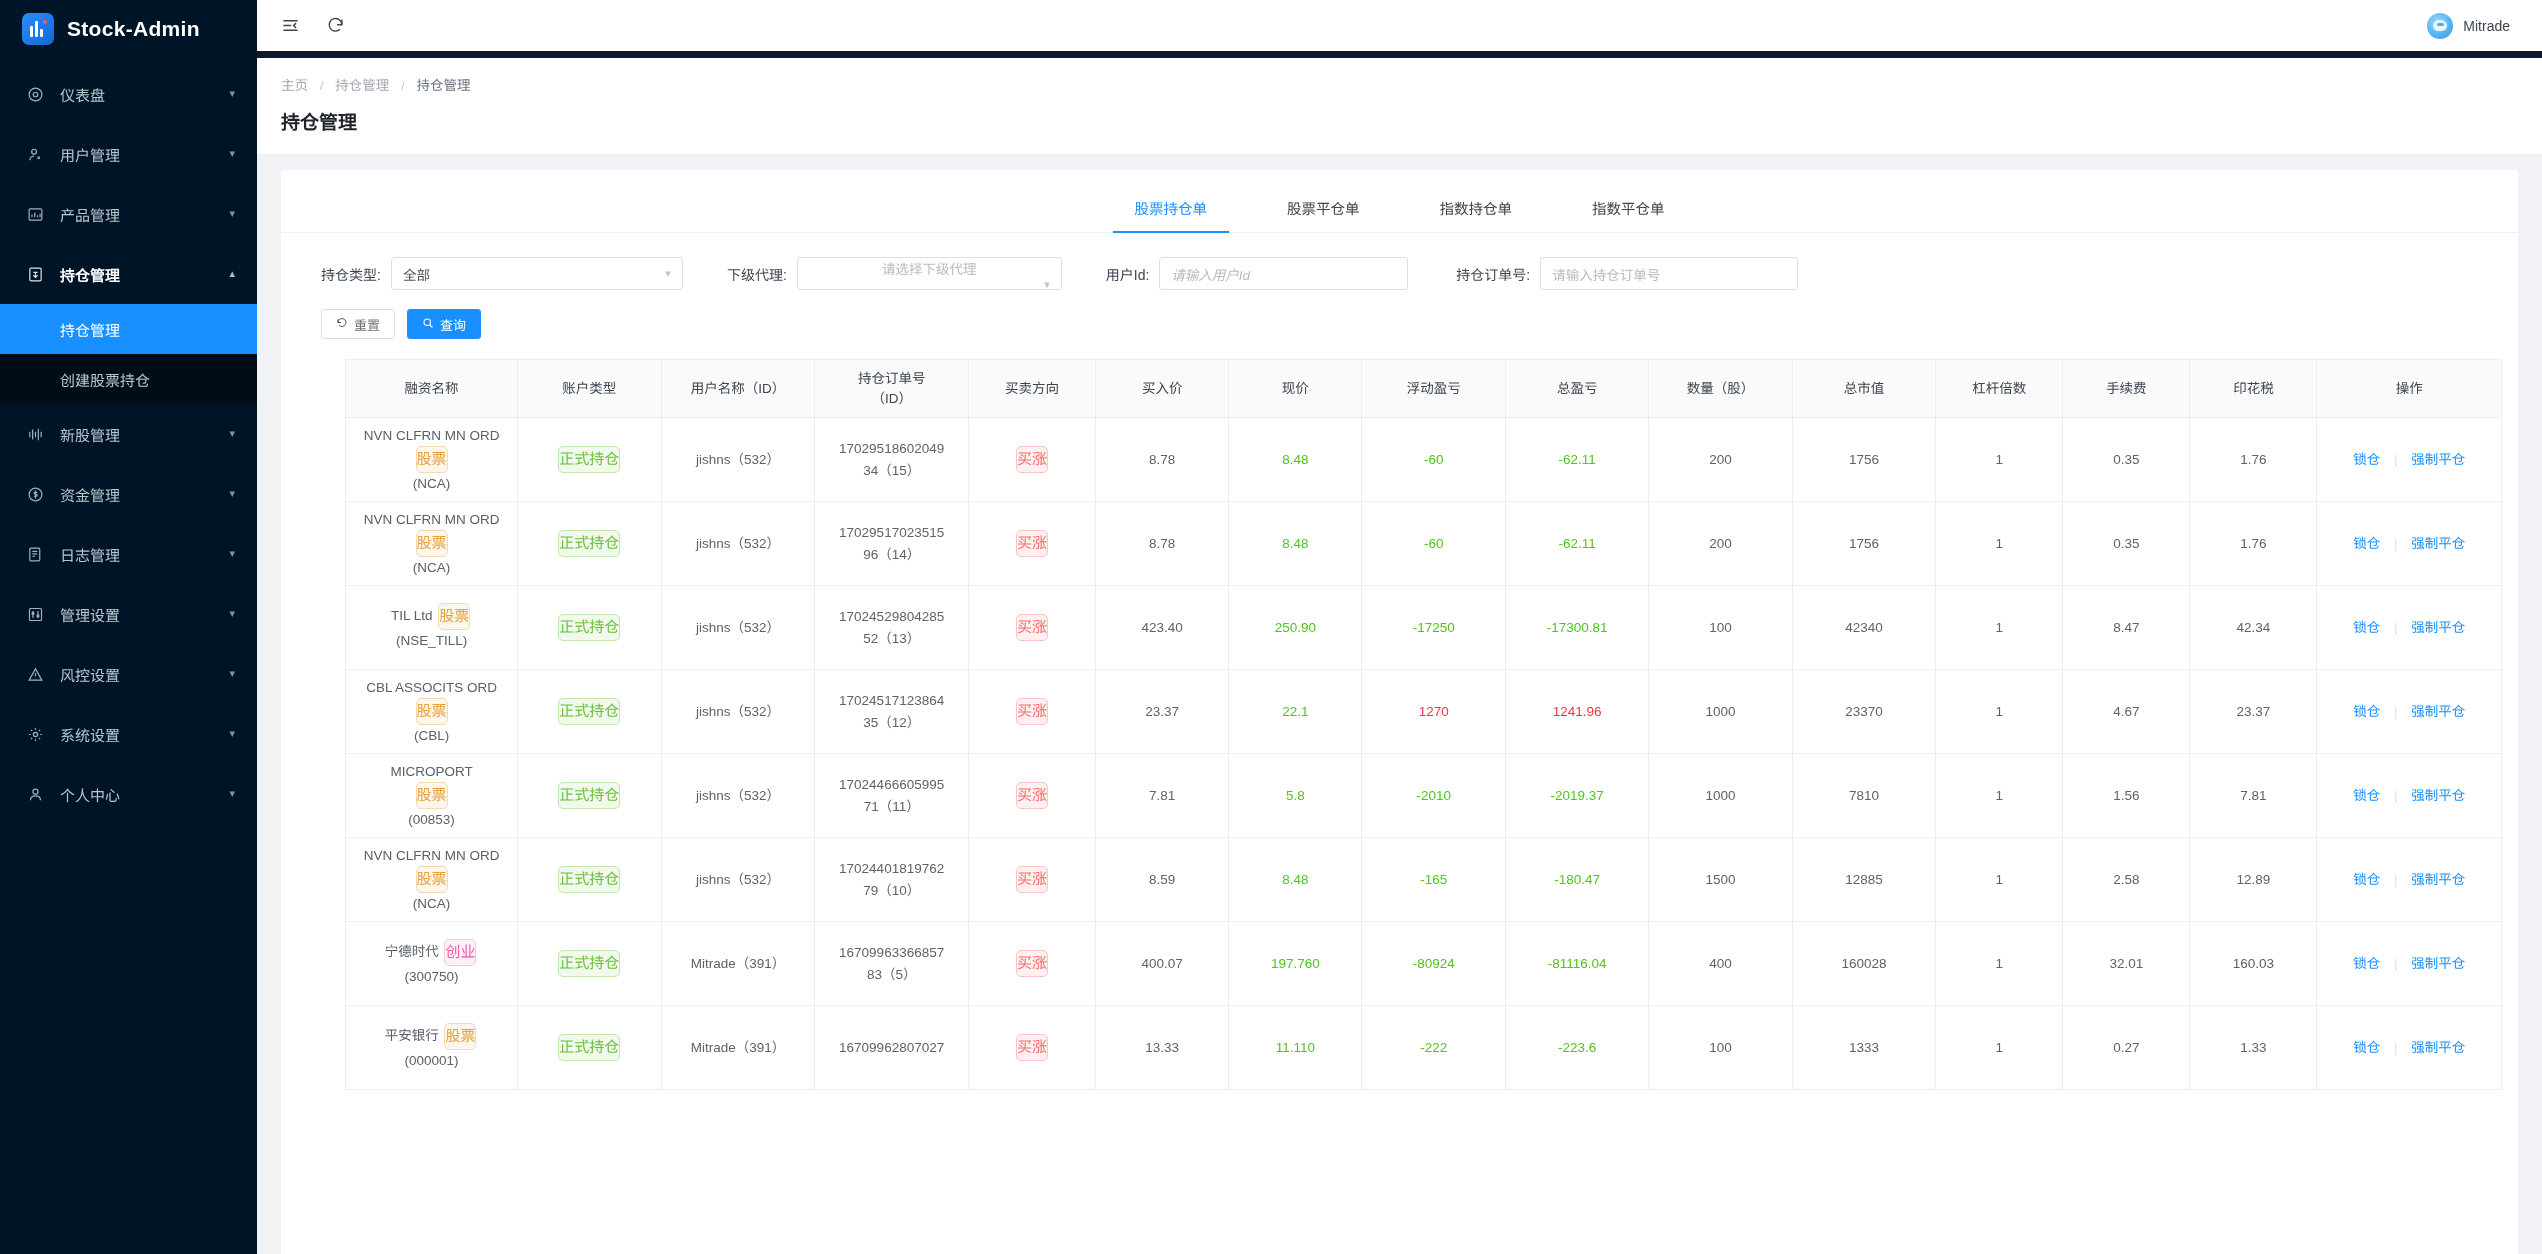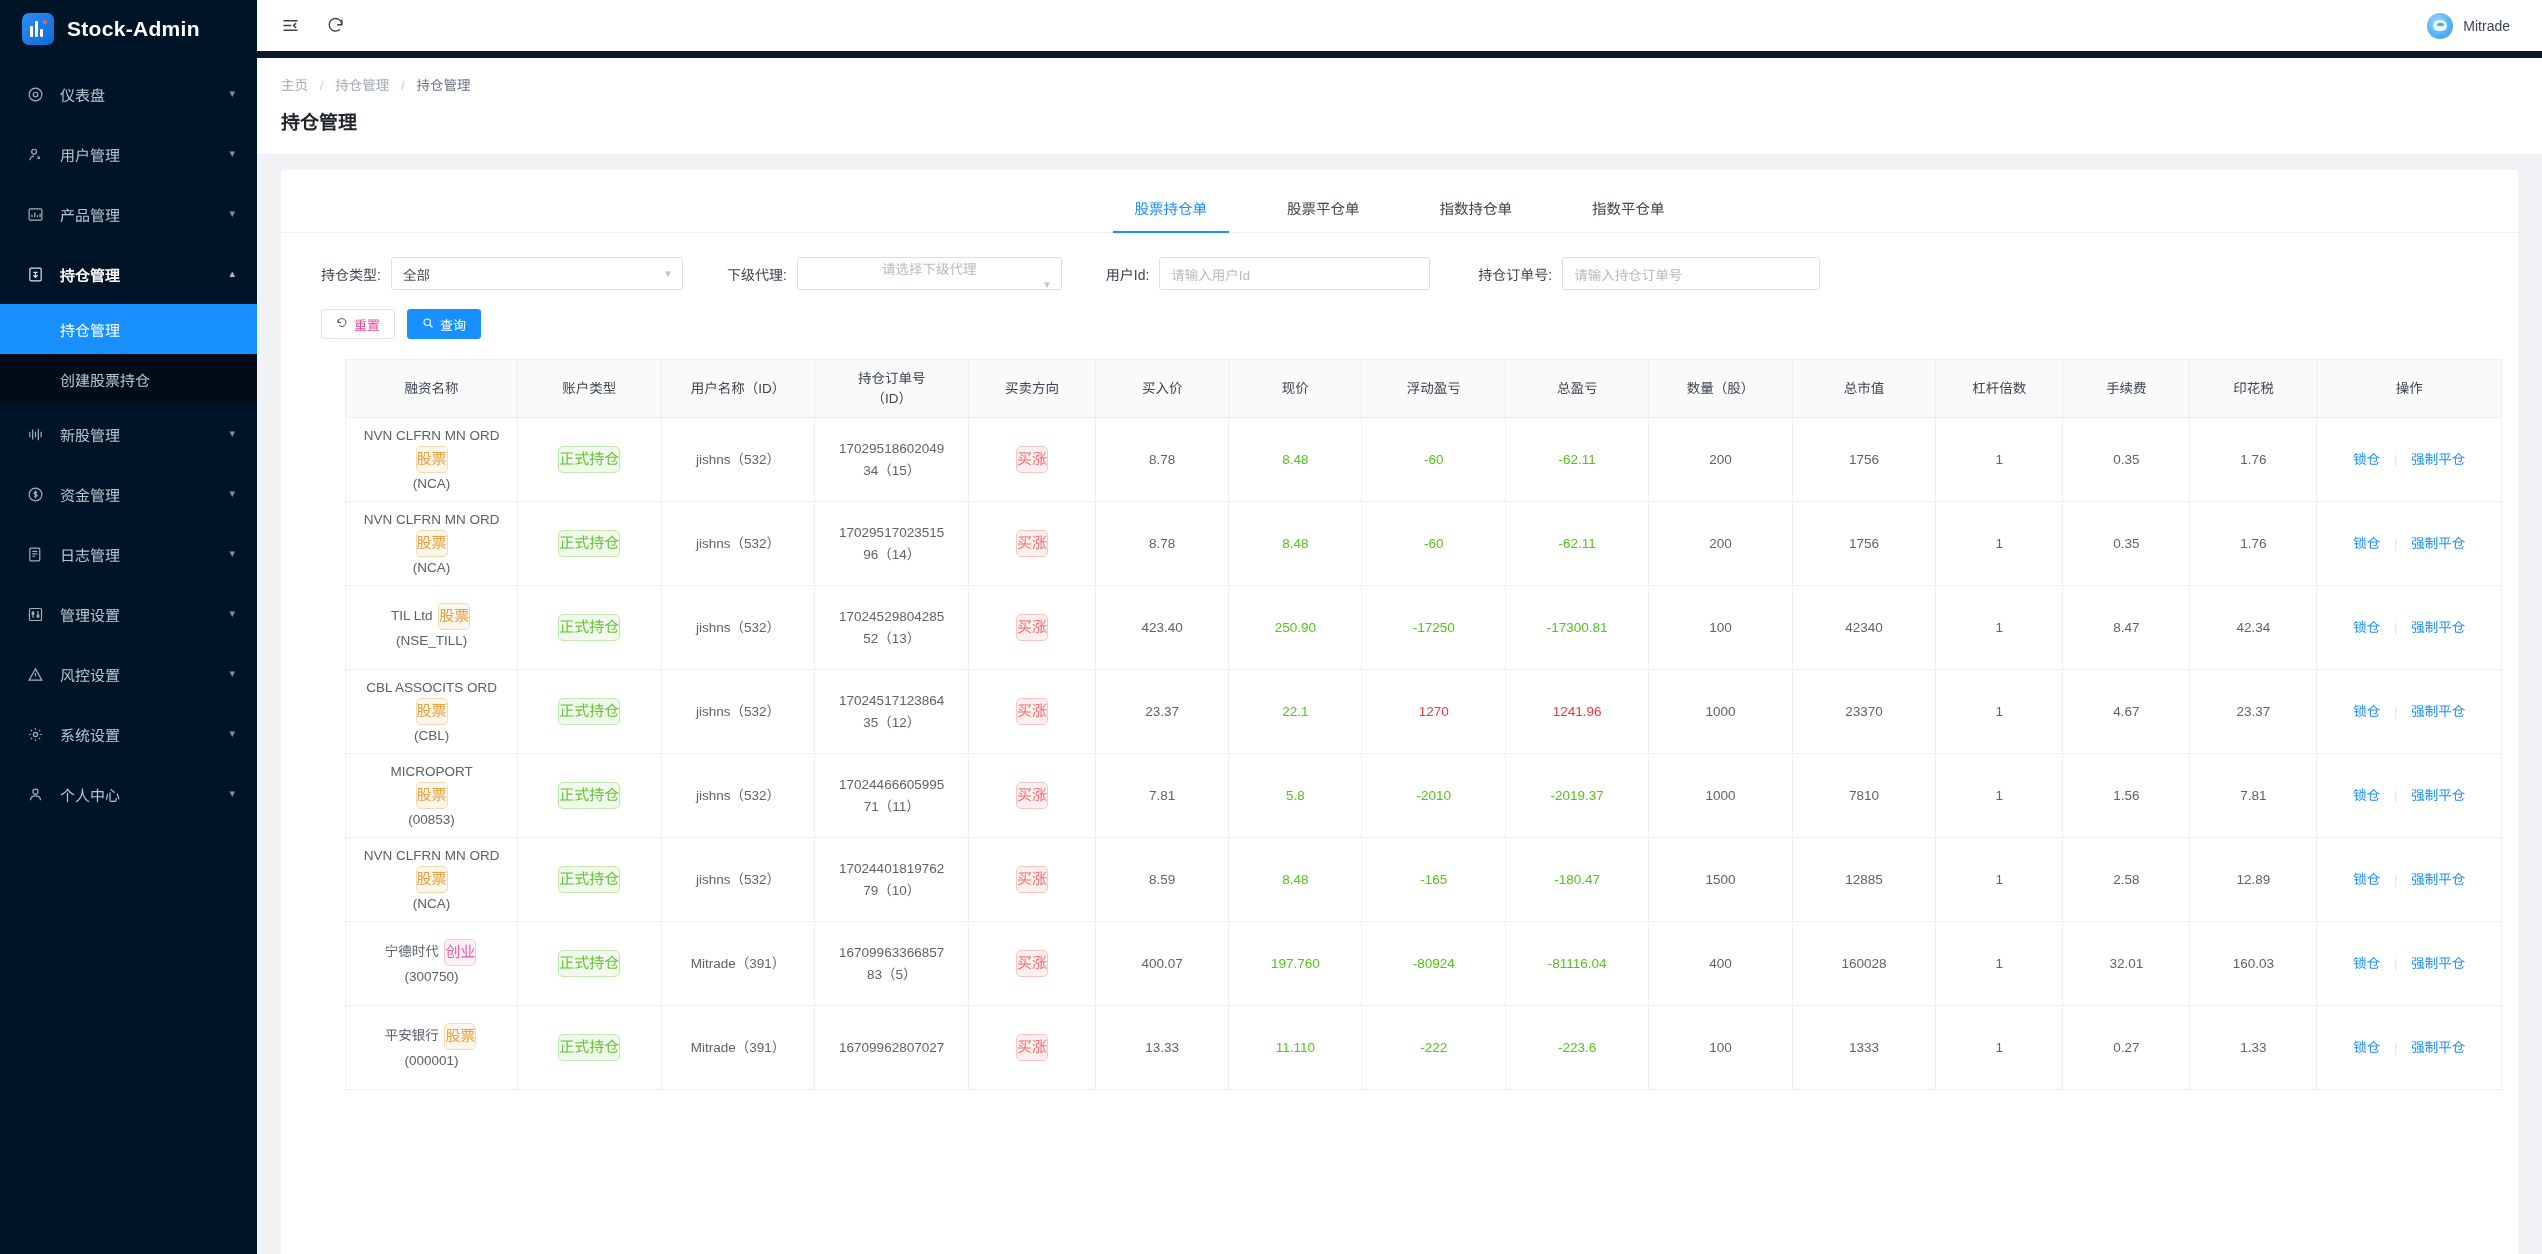--- a/index.html
+++ b/index.html
@@ -109,31 +109,31 @@
   .filter-row { display: flex; align-items: center; }
   .fgroup { display: flex; align-items: center; }
   .flabel { font-size: 14px; color: #3c4550; white-space: nowrap; margin-right: 10px;}
   .finput {
     height: 33px; border: 1px solid #dcdfe6; border-radius: 3px;
     display: flex; align-items: center; padding: 0 11px; font-size: 13.5px;
     color: #4a5058; background: #fff; position: relative;
   }
   .finput.sel-all { width: 292px; }
   .finput.sel-agent { width: 265px; flex-direction: column; }
-  .finput.in-uid { width: 271px; }
+  .finput.in-uid { width: 249px; font-style: italic; }
   .finput.in-order { width: 258px; }
   .finput .ph { color: #b6bbc3; }
   .caret { margin-left: auto; color: #c0c4cc; font-size: 11px; }
   .spacer-a { width: 44px; } .spacer-b { width: 44px; } .spacer-c { width: 48px; }
 
   .btn-row { display: flex; gap: 12px; margin-top: 19px; }
   .btn {
     height: 30px; border-radius: 3px; font-size: 13px; display: flex;
     align-items: center; gap: 6px; padding: 0 14px; cursor: pointer;
-    border: 1px solid #dcdfe6; background: #fff; color: #ec4899;
+    border: 1px solid #dcdfe6; background: #fff; color: #737373;
   }
   .btn.primary { background: #1890ff; border-color: #1890ff; color: #fff; }
 
   
   .table-wrap { padding: 20px 40px 0 40px; }
   table { width: 100%; border-collapse: collapse; table-layout: fixed; margin-left: 24px; }
   thead th {
     background: #fafafa; border: 1px solid #ebeef5; border-left: none;
     font-weight: normal; font-size: 13.5px; color: #3c4550;
     height: 58px; padding: 6px 4px; text-align: center; line-height: 1.45;

